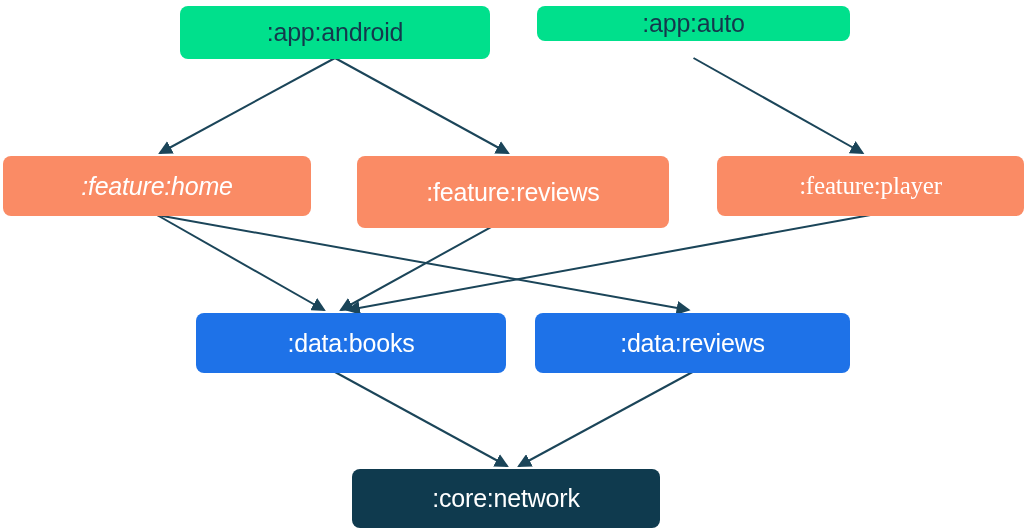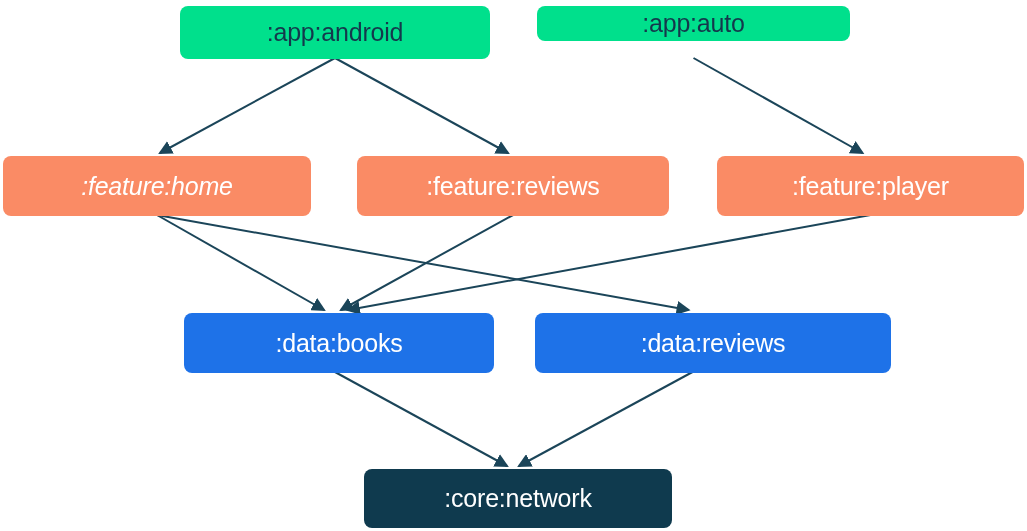--- a/index.html
+++ b/index.html
@@ -69,29 +69,29 @@
   <div>
       <div class="node app" style="left: 180px; top: 6px; width: 310px; height: 53px;">
         <span>:app:android</span>
       </div>
       <div class="node app" style="left: 537px; top: 6px; width: 313px; height: 35px;">
         <span>:app:auto</span>
       </div>
       <div class="node feature" style="left: 3px; top: 156px; width: 308px; height: 60px; font-style: italic;">
         <span>:feature:home</span>
       </div>
-      <div class="node feature" style="left: 357px; top: 156px; width: 312px; height: 60px;">
+      <div class="node feature" style="left: 357px; top: 156px; width: 312px; height: 72px;">
         <span>:feature:reviews</span>
       </div>
-      <div class="node feature" style="left: 717px; top: 156px; width: 307px; height: 60px;">
+      <div class="node feature" style="left: 717px; top: 156px; width: 307px; height: 60px; font-family: Liberation Serif, serif;">
         <span>:feature:player</span>
       </div>
-      <div class="node data" style="left: 184px; top: 313px; width: 310px; height: 60px;">
+      <div class="node data" style="left: 196px; top: 313px; width: 310px; height: 60px;">
         <span>:data:books</span>
       </div>
-      <div class="node data" style="left: 535px; top: 313px; width: 356px; height: 60px;">
+      <div class="node data" style="left: 535px; top: 313px; width: 315px; height: 60px;">
         <span>:data:reviews</span>
       </div>
-      <div class="node core" style="left: 364px; top: 469px; width: 308px; height: 59px; text-align: center;">
+      <div class="node core" style="left: 352px; top: 469px; width: 308px; height: 59px; text-align: center;">
         <span>:core:network</span>
       </div>
     </div>
 </div>
 
 </body></html>

